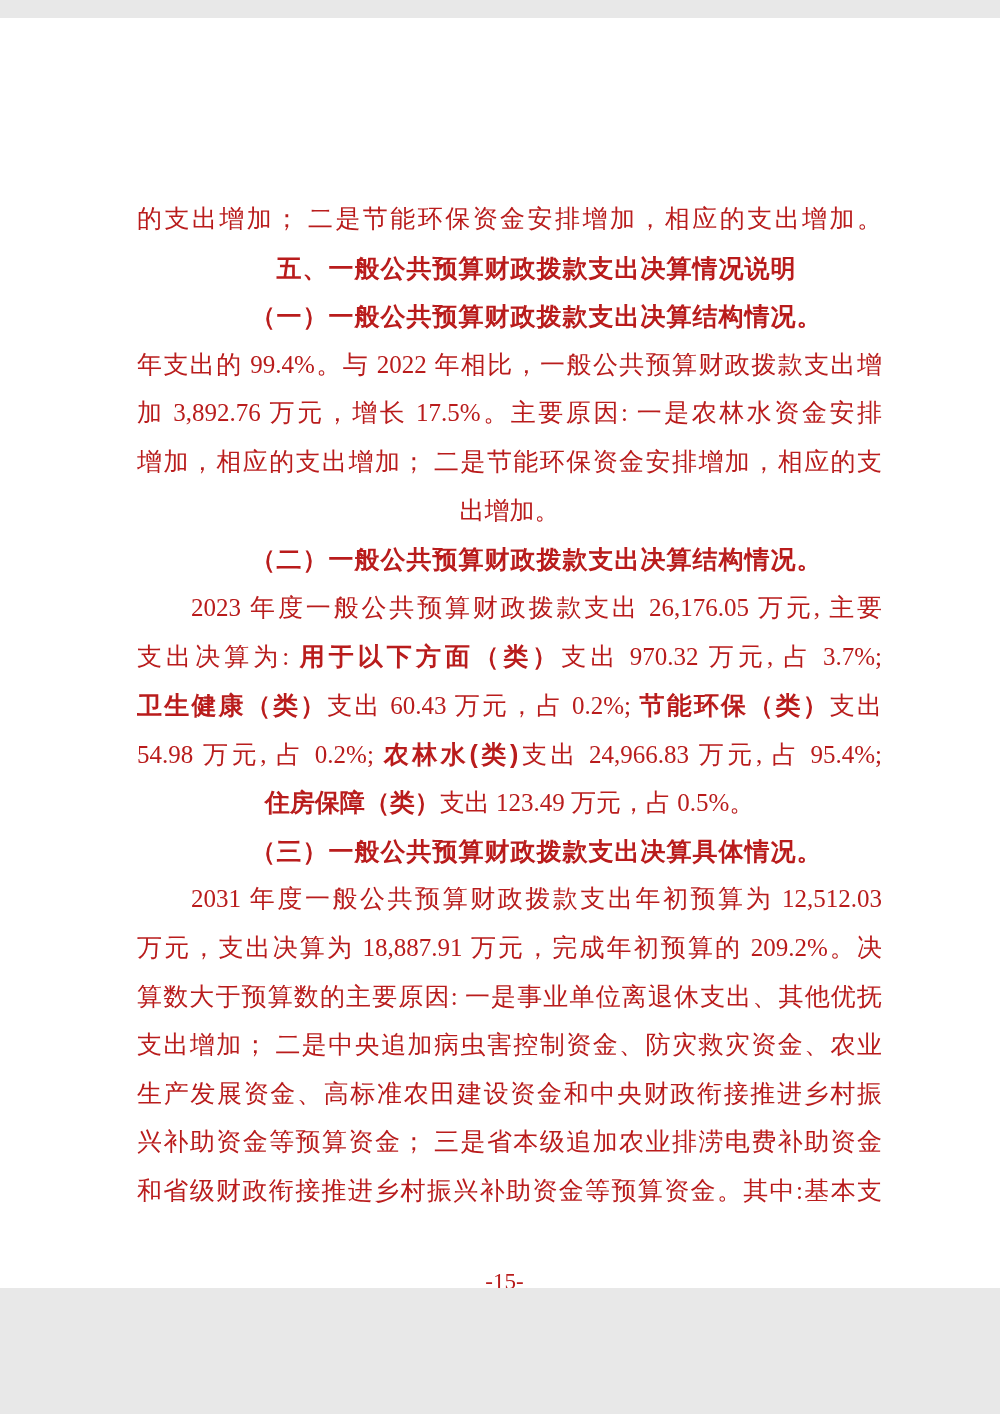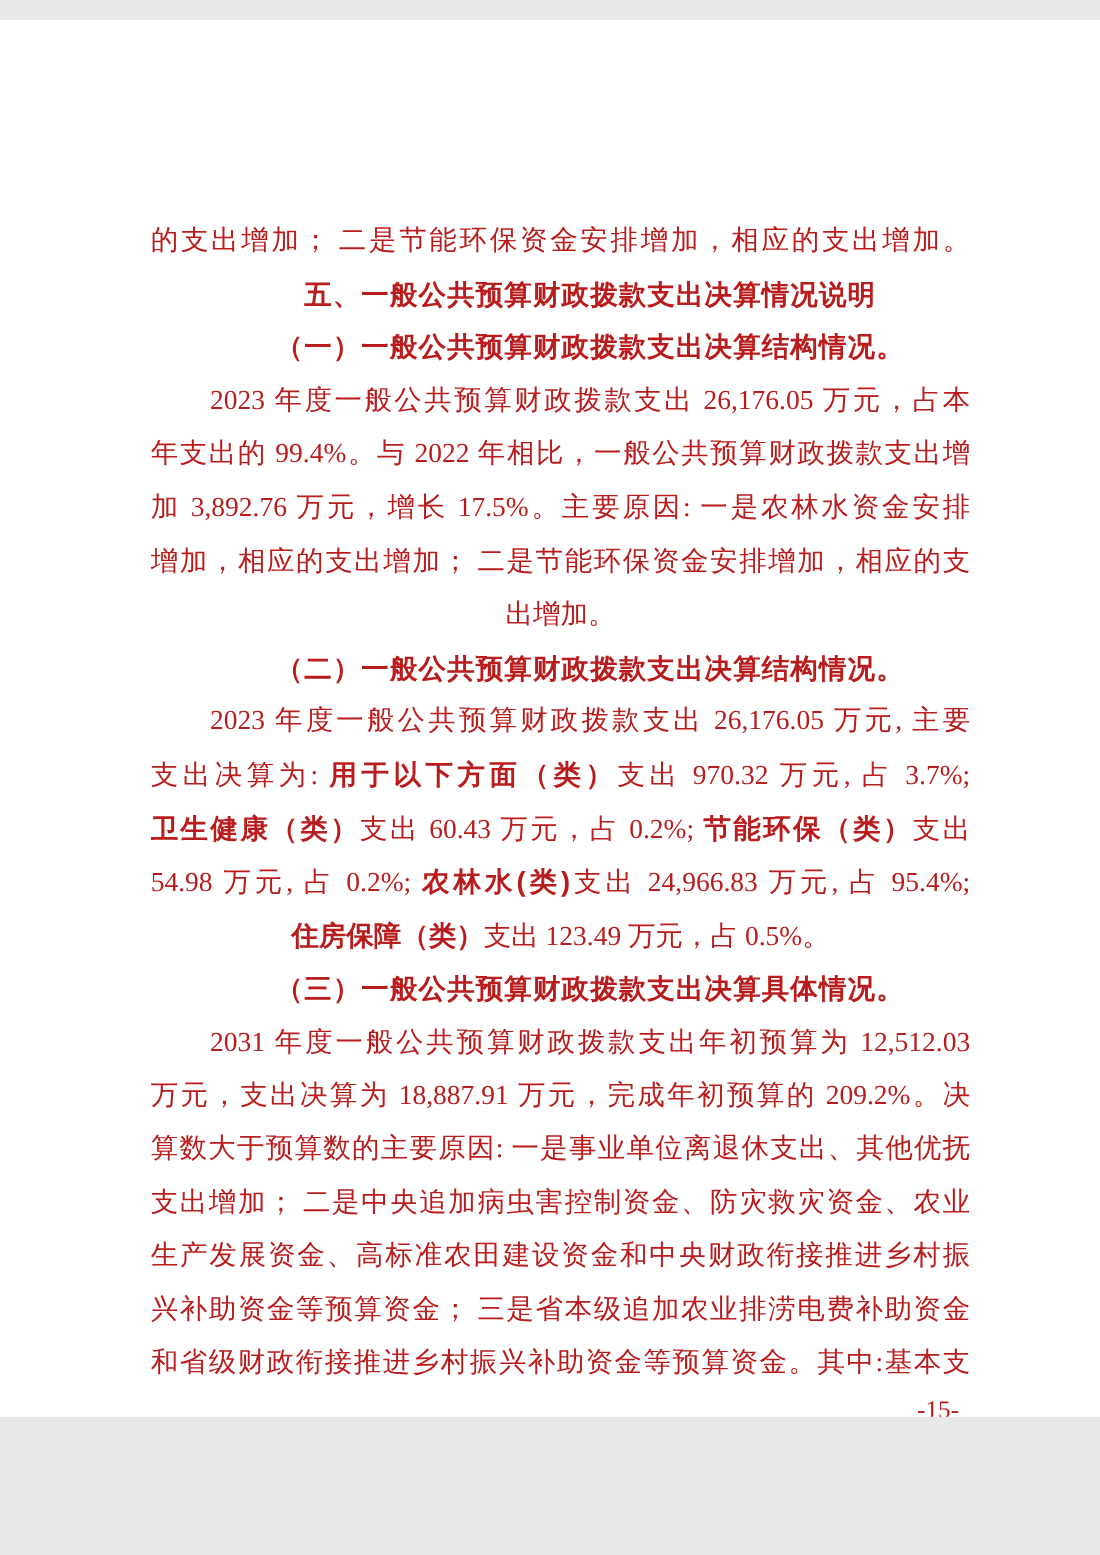--- a/index.html
+++ b/index.html
@@ -41,35 +41,34 @@
   .seg { font-style: normal; }
   .seg.bold {
     font-family: "Liberation Sans", "DejaVu Sans", sans-serif;
     font-weight: bold;
   }
   .page-number {
     position: absolute;
     top: 1250px;
     left: 137px;
     width: 735px;
-    text-align: right;
+    text-align: center;
     font-size: 23px;
     line-height: 28px;
     font-family: "Liberation Serif", "DejaVu Serif", serif;
   }
 </style>
 </head>
 <body>
 
 <div class="page">
   <div class="body-text">
       <div class="line justify"><span class="seg">的支出增加； 二是节能环保资金安排增加，相应的支出增加。</span></div>
       <div class="line indent heading"><span class="seg bold">五、一般公共预算财政拨款支出决算情况说明</span></div>
       <div class="line indent heading"><span class="seg bold">（一）一般公共预算财政拨款支出决算结构情况。</span></div>
-      <div class="line indent justify"><span class="seg">2023 年度一般公共预算财政拨款支出 26,176.05 万元，占本</span></div>
       <div class="line justify"><span class="seg">年支出的 99.4%。与 2022 年相比，一般公共预算财政拨款支出增</span></div>
       <div class="line justify"><span class="seg">加 3,892.76 万元，增长 17.5%。主要原因: 一是农林水资金安排</span></div>
       <div class="line justify"><span class="seg">增加，相应的支出增加； 二是节能环保资金安排增加，相应的支</span></div>
       <div class="line"><span class="seg">出增加。</span></div>
       <div class="line indent heading"><span class="seg bold">（二）一般公共预算财政拨款支出决算结构情况。</span></div>
       <div class="line indent justify"><span class="seg">2023 年度一般公共预算财政拨款支出 26,176.05 万元, 主要</span></div>
       <div class="line justify"><span class="seg">支出决算为: </span><span class="seg bold">用于以下方面（类）</span><span class="seg">支出 970.32 万元, 占 3.7%;</span></div>
       <div class="line justify"><span class="seg bold">卫生健康（类）</span><span class="seg">支出 60.43 万元，占 0.2%; </span><span class="seg bold">节能环保（类）</span><span class="seg">支出</span></div>
       <div class="line justify"><span class="seg">54.98 万元, 占 0.2%; </span><span class="seg bold">农林水(类)</span><span class="seg">支出 24,966.83 万元, 占 95.4%;</span></div>
       <div class="line"><span class="seg bold">住房保障（类）</span><span class="seg">支出 123.49 万元，占 0.5%。</span></div>

